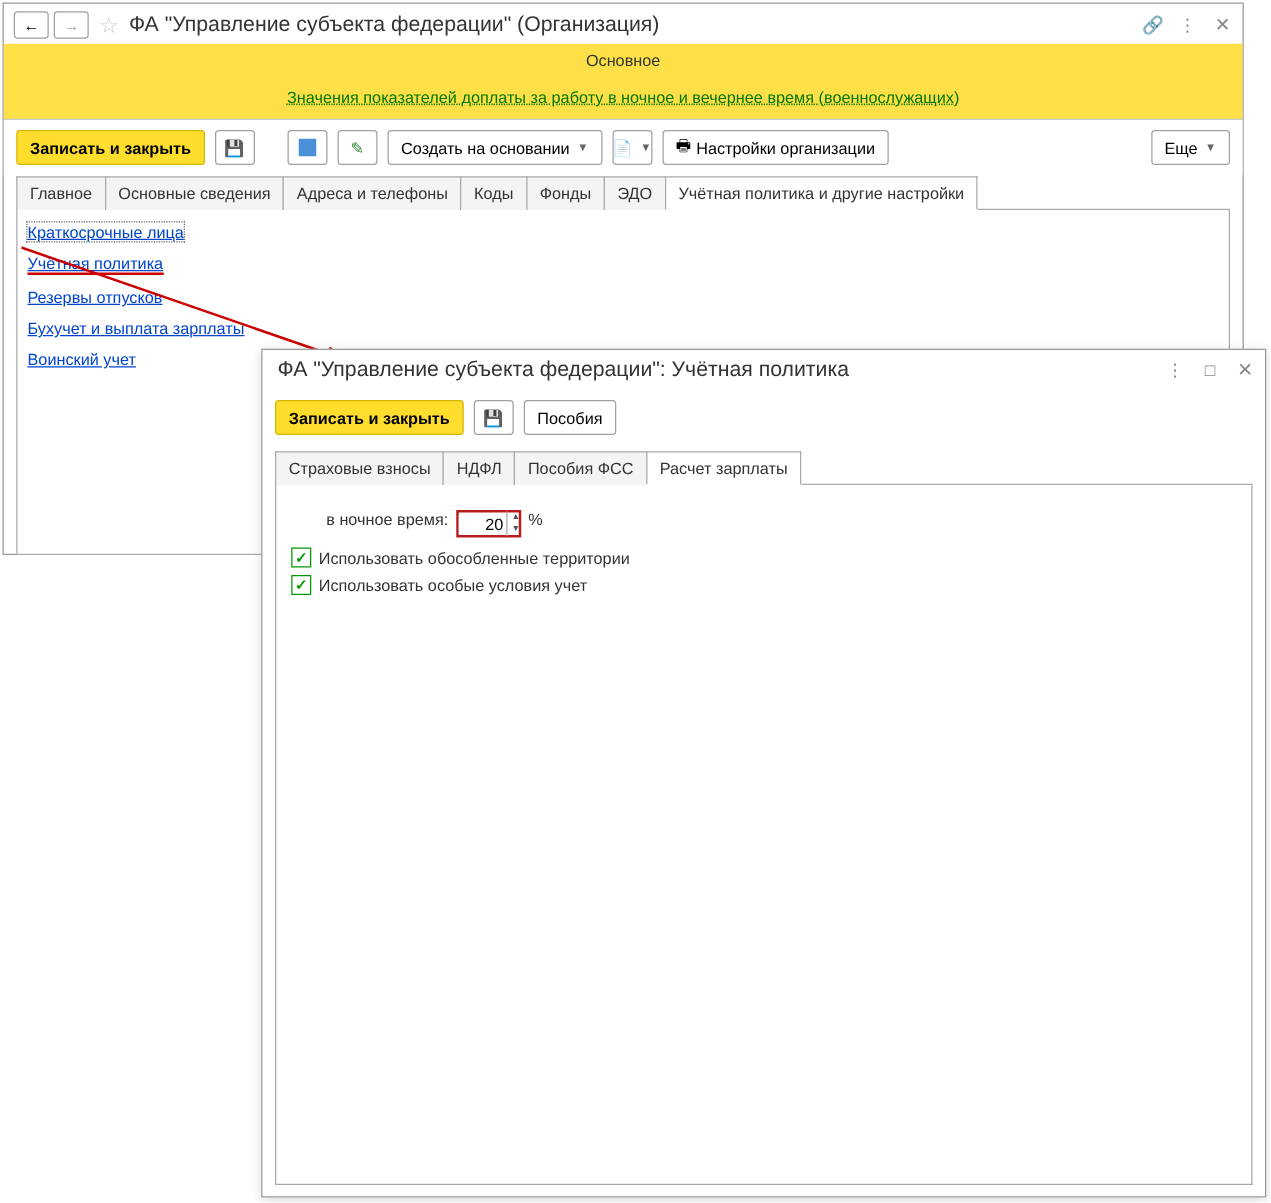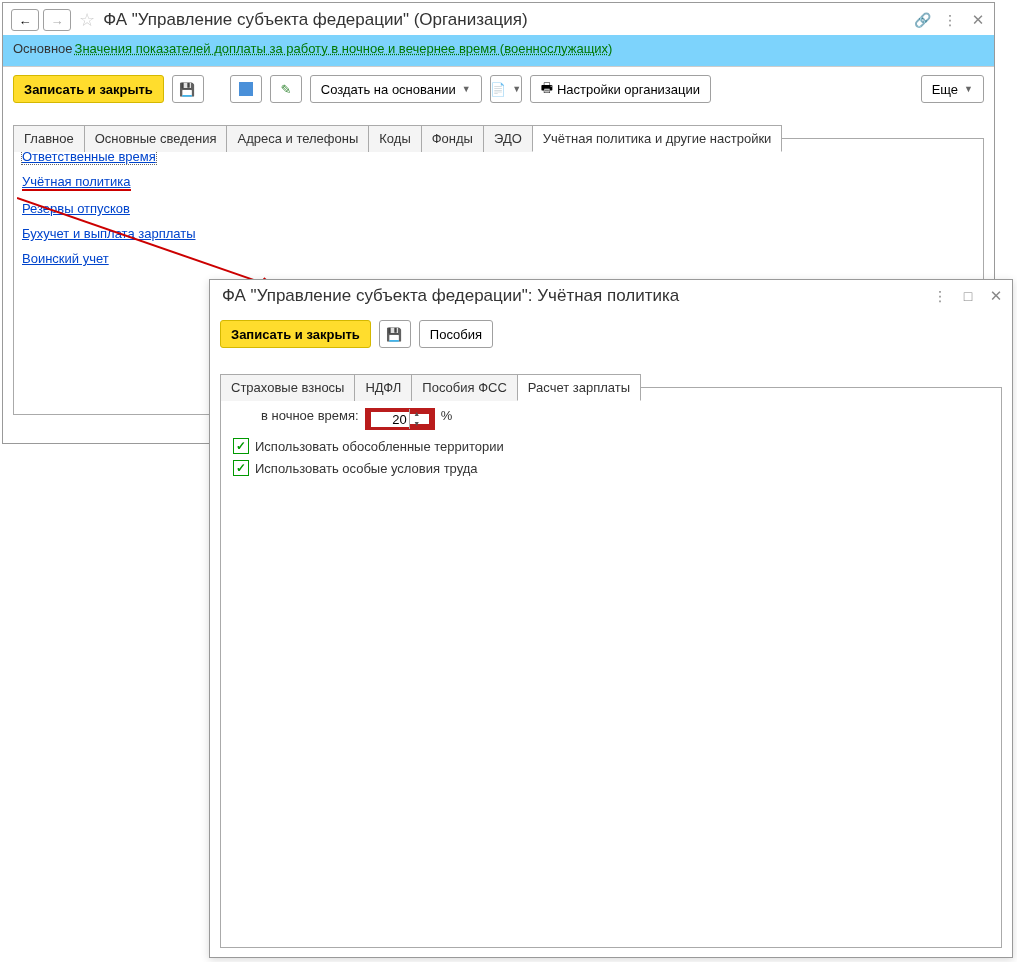--- a/index.html
+++ b/index.html
@@ -8,44 +8,44 @@
 .main-window { left: 2px; top: 2px; width: 993px; height: 442px; }
 .sub-window { left: 209px; top: 279px; width: 804px; height: 679px; box-shadow: 0 2px 8px rgba(0,0,0,0.15); }
 .titlebar { display: flex; align-items: center; padding: 6px 8px 4px 8px; gap: 4px; }
 .nav-btn { width: 28px; height: 22px; border: 1px solid #a0a0a0; background: #fff; display: inline-flex; align-items: center; justify-content: center; font-size: 13px; cursor: pointer; border-radius:3px;}
 .nav-btn:last-of-type{ color:#aaa;}
 .star-icon { font-size: 18px; color: #ccc; margin: 0 4px; }
 .title { font-size: 17px; flex: 1; }
 .title2 { font-size: 17px; flex: 1; padding-left:4px;}
 .tbar-icon { width: 16px; text-align: center; font-size: 14px; color: #888; cursor: pointer; margin-left:8px;}
 .close-icon { font-size:15px;}
-.navstrip { padding: 6px 10px 10px 10px; border-bottom:1px solid #ccc; background:#7dd3fc; display:flex; gap:2px; align-items:center;}
+.navstrip { padding: 6px 10px 10px 10px; border-bottom:1px solid #ccc; background:#fde047; display:flex; gap:14px; align-items:center;flex-direction:column;}
 .navstrip-item { font-size:13px; }
 .navstrip-item.active { color:#333; }
 .navstrip-item.link { color:#007700; text-decoration:underline dotted; cursor:pointer; }
 .toolbar { padding: 8px 10px; display: flex; gap: 8px; align-items: center; background:#fff;}
 .btn { border: 1px solid #a0a0a0; background: #fff; padding: 5px 10px; font-size: 13px; cursor: pointer; border-radius: 3px; display:inline-flex; align-items:center; gap:4px; height:28px;text-align:center;}
 .btn.yellow { background: #ffdd2d; border-color:#d4b800; font-weight: bold; }
 .btn.icon-only { padding: 4px 6px; width:32px; justify-content:center;}
 .btn .caret{font-size:9px; margin-left:2px; color:#666;}
 .spacer{flex:1;}
 .tabs { display: flex; border-bottom: 1px solid #aaa; margin: 0 10px; }
-.tab { border: 1px solid #aaa; border-bottom: none; padding: 5px 10px; font-size: 13px; background: #f4f4f4; margin-right: -1px; cursor: pointer; position:relative; top:14px;}
+.tab { border: 1px solid #aaa; border-bottom: none; padding: 5px 10px; font-size: 13px; background: #f4f4f4; margin-right: -1px; cursor: pointer; position:relative; top:1px;}
 .tab.active { background: #fff; border-bottom: 1px solid #fff; }
 .panel-body { border: 1px solid #aaa; border-top:none; margin: 0 10px 10px 10px; padding: 10px 8px; background:#fff; height: 276px;}
 .link-list a { display: block; color: #0044cc; text-decoration: underline; margin-bottom: 10px; font-size:13px; width:fit-content;}
 .link-list a.selected{ outline:1px dotted #666;}
 .link-list a.highlighted{ text-decoration:underline; border-bottom:2px solid #c00; padding-bottom:0;}
 .sub-body{ padding:10px 10px;}
 .sub-tabs { display: flex; border-bottom: 1px solid #aaa; margin: 4px 0 0 0; }
 .sub-panel{ border:1px solid #aaa; border-top:none; padding:12px; height:560px; background:#fff;}
 .form-row{ display:flex; align-items:flex-start; gap:6px; margin:8px 0;}
 .form-label{ font-size:13px; }
 .indent{ margin-left:28px;}
-.numbox{ width:70px; height:22px; border:6px solid #b91c1c; display:flex; align-items:center;}
+.numbox{ width:52px; height:22px; border:2px solid #b91c1c; display:flex; align-items:center;}
 .numbox input{ width:38px; border:none; text-align:right; padding:0 2px; font-size:13px; outline:none;}
 .spin{ display:flex; flex-direction:column; border-left:1px solid #aaa;}
 .spin div{ width:14px; height:10px; font-size:7px; text-align:center; line-height:10px; cursor:pointer; color:#555;}
 .section-title{ color:#009900; font-size:13px; margin-top:12px;}
 .chk-row{ display:flex; align-items:center; gap:6px; margin-top:6px;}
 .chk{ width:16px; height:16px; border:1px solid #009900; display:inline-flex; align-items:center; justify-content:center; color:#009900; font-size:12px; font-weight:bold;}
 svg.arrow{ position:absolute; left:17px; top:196px; pointer-events:none;}
 .save-ico{ font-size:13px;}
 .doc-ico{ width:14px;height:14px; background:#4a90d9; display:inline-block;}
 .pen-ico::before{content:"✎"; color:#3a8a3a;}
@@ -106,21 +106,21 @@
     <div class="tab">Основные сведения</div>
     <div class="tab">Адреса и телефоны</div>
     <div class="tab">Коды</div>
     <div class="tab">Фонды</div>
     <div class="tab">ЭДО</div>
     <div class="tab active">Учётная политика и другие настройки</div>
   </div>
 
   <div class="panel-body">
     <div class="link-list">
-      <a class="selected">Ответственные время</a>
+      <a class="selected">Краткосрочные лица</a>
       <a class="highlighted">Учётная политика</a>
       <a>Резервы отпусков</a>
       <a>Бухучет и выплата зарплаты</a>
       <a>Воинский учет</a>
     </div>
   </div>
 </div>
 
 <svg class="arrow" width="280" height="110">
   <defs>
@@ -167,17 +167,17 @@
         </div>
         <span class="form-label">%</span>
       </div>
 
       <div class="chk-row">
         <span class="chk">✓</span>
         <span class="form-label">Использовать обособленные территории</span>
       </div>
       <div class="chk-row">
         <span class="chk">✓</span>
-        <span class="form-label">Использовать особые условия труда</span>
+        <span class="form-label">Использовать особые условия учет</span>
       </div>
     </div>
   </div>
 </div>
 
 </body></html>

